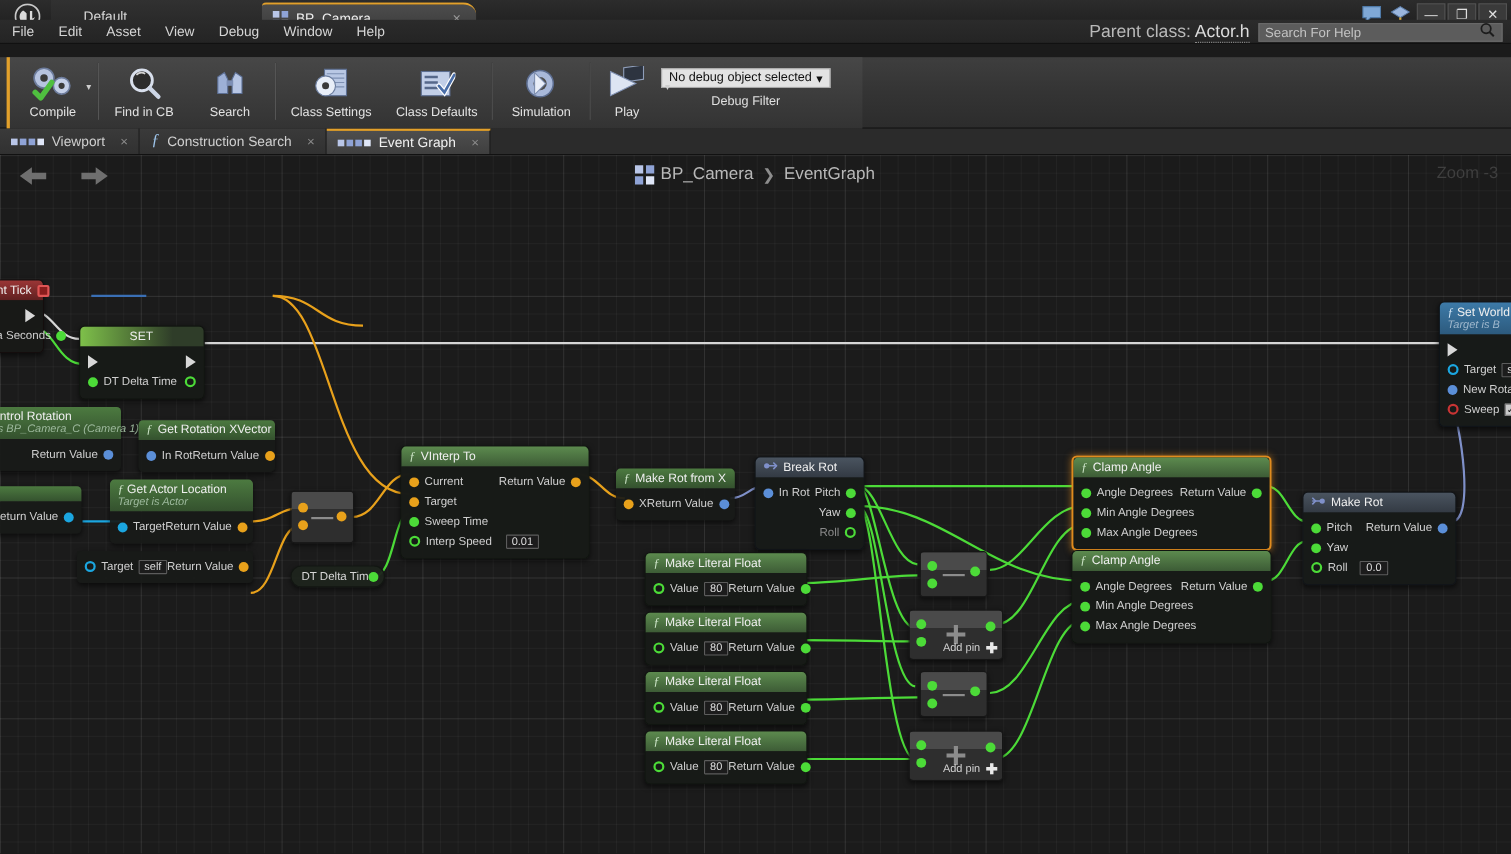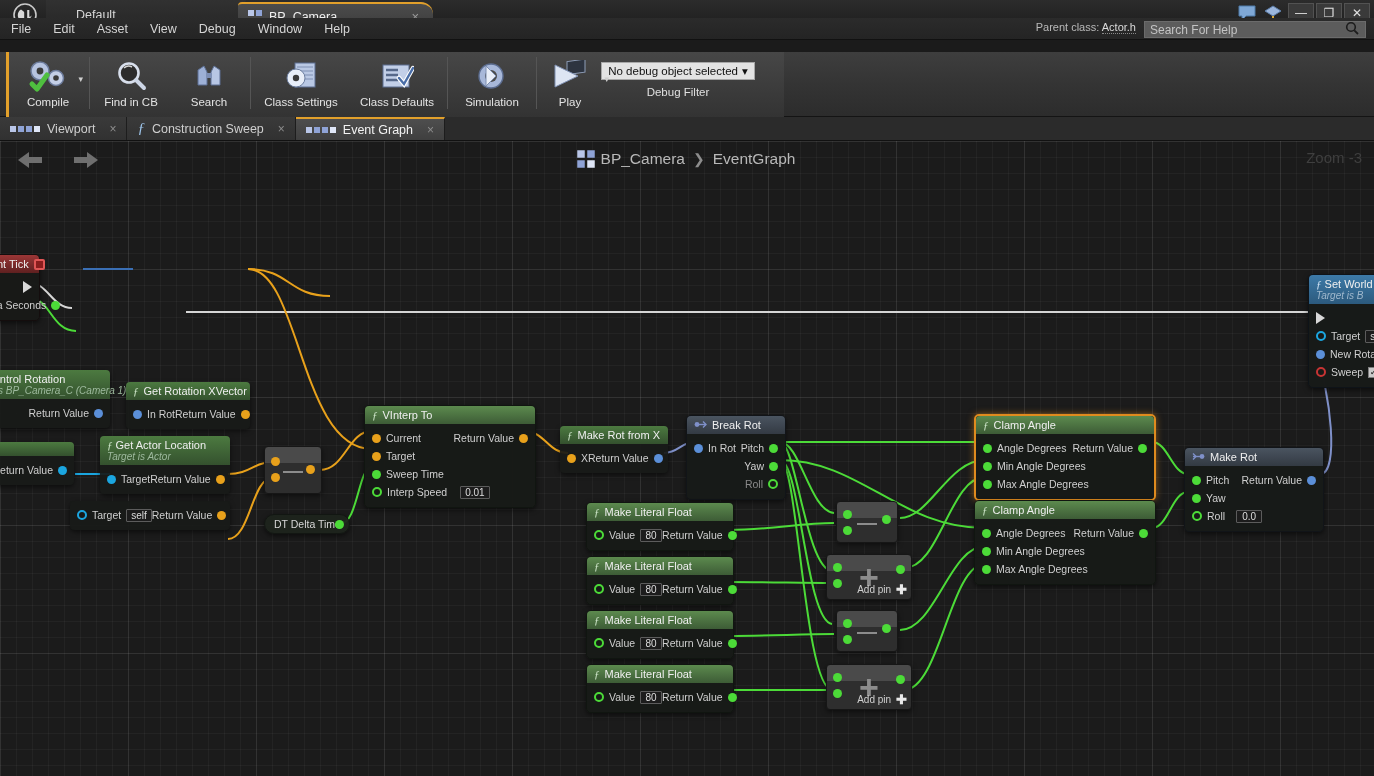--- a/index.html
+++ b/index.html
@@ -51,21 +51,21 @@
 
   
   .menubar {
     position: absolute; top: 18px; left: 0; width: 1374px; height: 22px;
     background: linear-gradient(180deg,#2b2b2b,#242424);
     border-bottom: 1px solid #111;
     display: flex; align-items: flex-start;
   }
   .menubar .mi { padding: 0 11px; font-size: 12.5px; color: #d5d5d5; line-height: 22px; cursor: default; }
   .parentclass {
-    position: absolute; right: 238px; top: 3px; font-size: 11px; color: #b9b9b9;
+    position: absolute; right: 238px; top: 3px; font-size: 16px; color: #b9b9b9;
   }
   .parentclass b { color: #dcdcdc; font-weight: normal; border-bottom: 1px dotted #888; }
   .helpsearch {
     position: absolute; right: 8px; top: 3px; width: 222px; height: 17px;
     background: #5c5c5c; border: 1px solid #6b6b6b;
     display: flex; align-items: center;
   }
   .helpsearch input {
     background: transparent; border: 0; outline: none; flex: 1;
     font-family: "Liberation Sans", sans-serif; font-size: 12px; color: #e6e6e6;
@@ -402,21 +402,21 @@
           <i></i>
           <i></i>
           <i></i>
           <i></i>
         </span>
       <span>Viewport</span>
       <span class="x">×</span>
     </div>
     <div class="doctab">
       <span class="ti" style="color:#9dc4ea;font-style:italic;font-family:'Liberation Serif',serif;font-size:15px;">ƒ</span>
-      <span>Construction Sweep</span>
+      <span>Construction Search</span>
       <span class="x">×</span>
     </div>
     <div class="doctab active">
       <span class="ti bp-ico">
           <i></i>
           <i></i>
           <i></i>
           <i></i>
         </span>
       <span>Event Graph</span>
@@ -526,20 +526,44 @@
         </div>
         <div class="row">
           <div class="rgt">
             <span class="pname">Delta Seconds</span>
             <span class="pin green"></span>
           </div>
         </div>
       </div>
     </div>
 
+    <div class="node set" style="left:72px; top:155px; width:114px; background:rgba(26,30,24,.93); border:1px solid #10140f;">
+      <div class="hdr">
+        <span>SET</span>
+      </div>
+      <div class="body">
+        <div class="row">
+          <div class="lft">
+              <span class="pin exec"></span>
+            </div>
+          <div class="rgt">
+              <span class="pin exec"></span>
+            </div>
+        </div>
+        <div class="row">
+          <div class="lft">
+            <span class="pin green"></span>
+            <span class="pname">DT Delta Time</span>
+          </div>
+          <div class="rgt">
+              <span class="pin green-h"></span>
+            </div>
+        </div>
+      </div>
+    </div>
 
     <div class="node pure" style="left:-42px; top:229px; width:152px;">
       <div class="hdr" style="display:block">
         <span>Get Control Rotation</span>
         <span class="sub">Target is BP_Camera_C (Camera 1)</span>
       </div>
       <div class="body">
         <div class="row">
           <div class="rgt">
             <span class="pname">Return Value</span>

